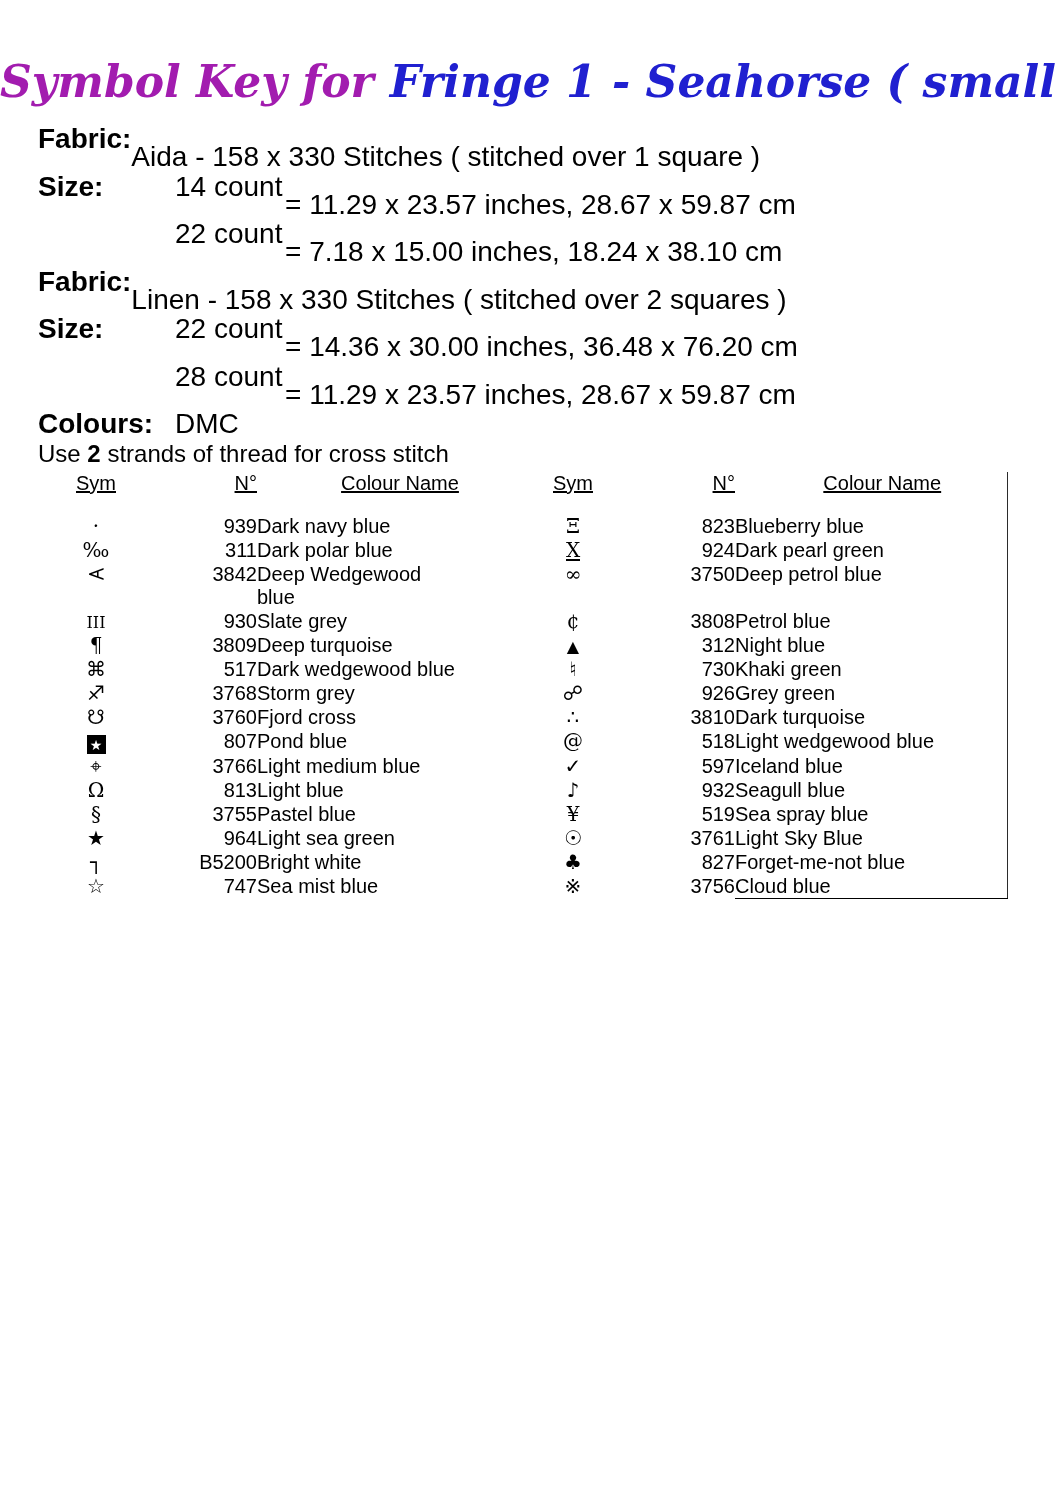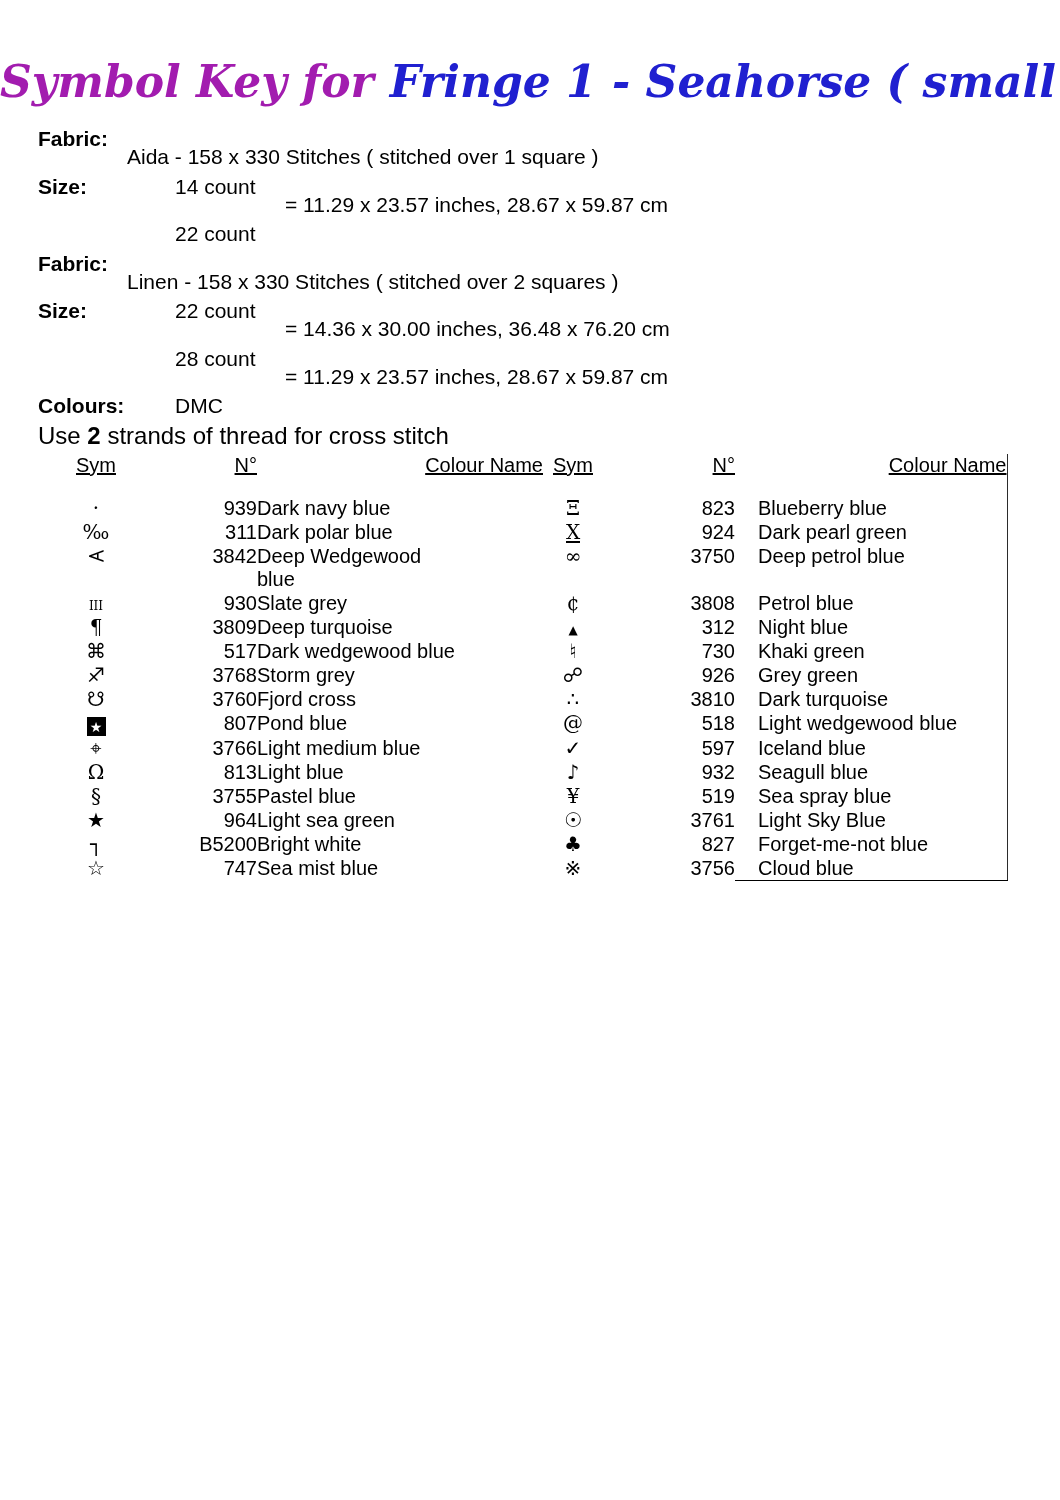--- a/index.html
+++ b/index.html
@@ -5,51 +5,51 @@
   html,body{margin:0;padding:0;background:#ffffff;color:#000;}
   body{width:1060px;height:1500px;position:relative;font-family:"Liberation Sans",sans-serif;overflow:hidden;}
 
   
   .title{margin-top:56px;text-align:center;font-family:"DejaVu Serif",serif;
          font-style:italic;font-weight:bold;font-size:44px;line-height:52px;white-space:nowrap;}
   .title .t-prefix{color:#a21caf;}
   .title .t-name{color:#2020d0;margin-left:16px;}
 
   
-  .info{margin:16px 0 0 38px;font-size:21px;line-height:29.5px;}
+  .info{margin:16px 0 0 38px;font-size:28px;line-height:29.5px;}
   .info-line{display:flex;}
   .lab{font-weight:bold;flex:0 0 89px;}
   .lab.wide{flex:0 0 137px;}
   .cnt{flex:0 0 110px;}
   .val{flex:1 1 auto;margin-top:18px;}
   .strands-line{font-size:24px;line-height:29.5px;margin-left:38px;}
   .strands-line .b{font-weight:bold;}
 
   
   table.legend{border-collapse:collapse;table-layout:fixed;margin:4px 0 0 66px;
                font-size:20px;}
   table.legend th,table.legend td{padding:0;font-weight:normal;vertical-align:baseline;}
   table.legend tr{height:24px;}
-  thead th{height:42px;vertical-align:top;text-align:right;}
+  thead th{height:42px;vertical-align:top;text-align:center;}
   thead th .hd{text-decoration:underline;}
   th.c-sym, td.c-sym{text-align:center;}
   th.c-num, td.c-num{text-align:right;}
   td.c-name{padding-left:26px;}
-  td.c-name.rn{padding-left:23px;}
+  td.c-name.rn{}
   th.c-name{padding-left:26px;}
   th.c-name.rn{padding-left:23px;}
   .edge{border-right:1px solid #2b2b2b;}
   tr.last td.rn{border-bottom:1px solid #000000;}
 
   td.c-sym{font-family:"DejaVu Serif","DejaVu Sans",serif;}
   .sym-invert{display:inline-block;background:#000;color:#fff;width:19px;height:19px;
               line-height:20px;font-size:14px;text-align:center;vertical-align:-2px;}
   .sym-rot90{display:inline-block;transform:rotate(90deg);}
   .sym-underline{display:inline-block;border-bottom:2px solid #000;line-height:0.85;}
-  .sym-small{font-size:12px;}
+  .sym-small{font-size:16px;}
 </style>
 </head>
 <body>
 
 <div class="title">
   <span class="t-prefix">Symbol Key for</span><span class="t-name">Fringe 1 - Seahorse ( small )</span>
 </div>
 
 <div class="info" id="info-block">
     <div class="info-line">
@@ -57,20 +57,21 @@
       <span class="val">Aida -  158 x 330 Stitches ( stitched over 1 square )</span>
     </div>
     <div class="info-line">
       <span class="lab wide">Size:</span>
       <span class="cnt">14 count</span>
       <span class="val">= 11.29 x 23.57 inches, 28.67 x 59.87 cm</span>
     </div>
     <div class="info-line">
       <span class="lab wide"></span>
       <span class="cnt">22 count</span>
+      <span class="val">= 7.18 x 15.00 inches, 18.24 x 38.10 cm</span>
     </div>
     <div class="info-line">
       <span class="lab">Fabric:</span>
       <span class="val">Linen -  158 x 330 Stitches ( stitched over 2 squares )</span>
     </div>
     <div class="info-line">
       <span class="lab wide">Size:</span>
       <span class="cnt">22 count</span>
       <span class="val">= 14.36 x 30.00 inches, 36.48 x 76.20 cm</span>
     </div>

